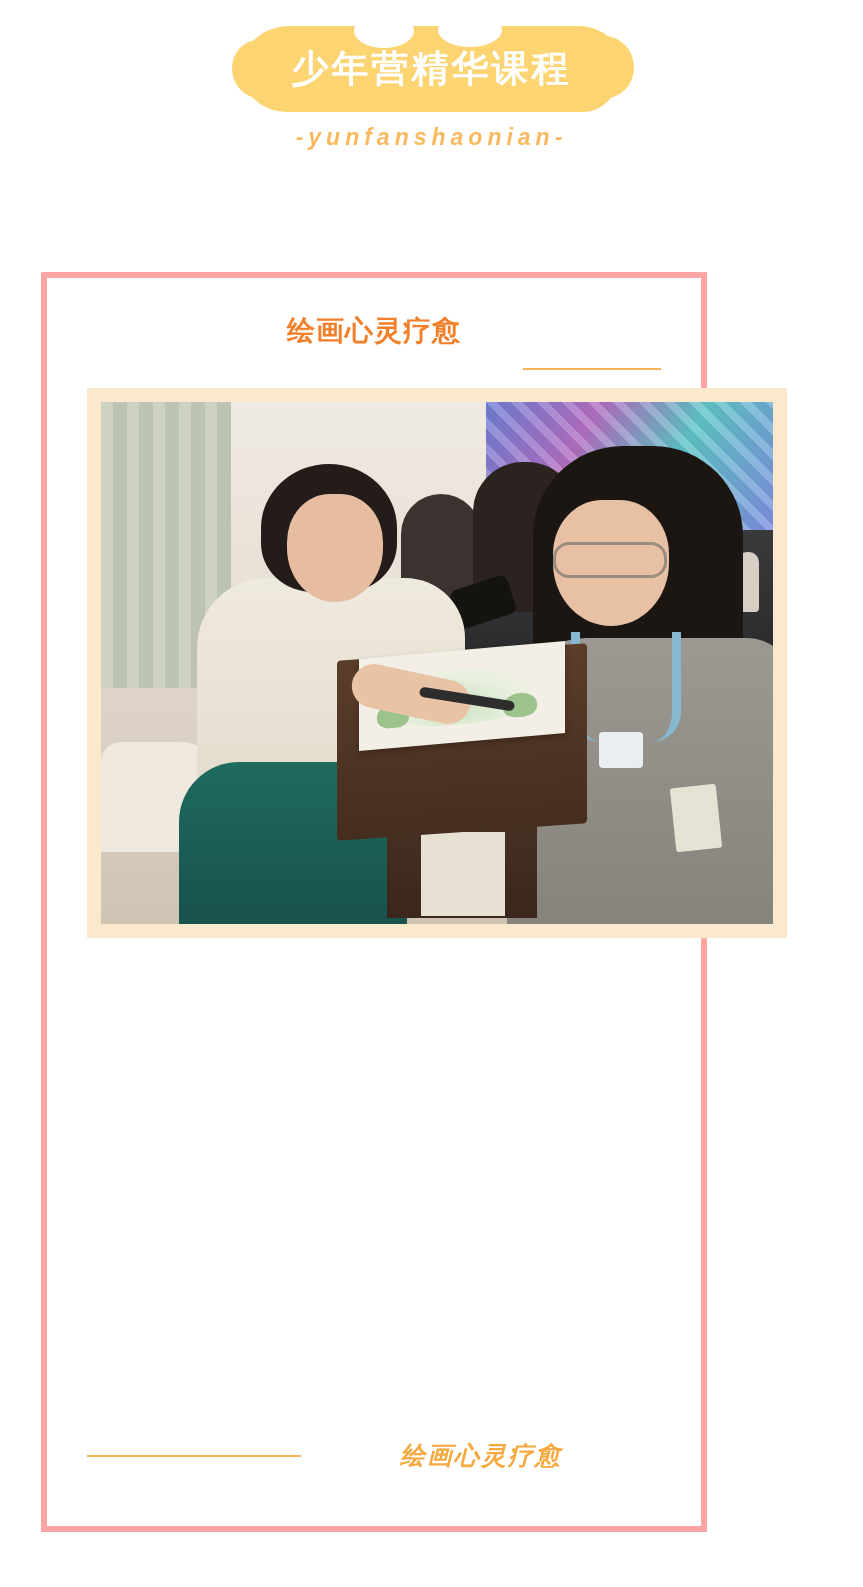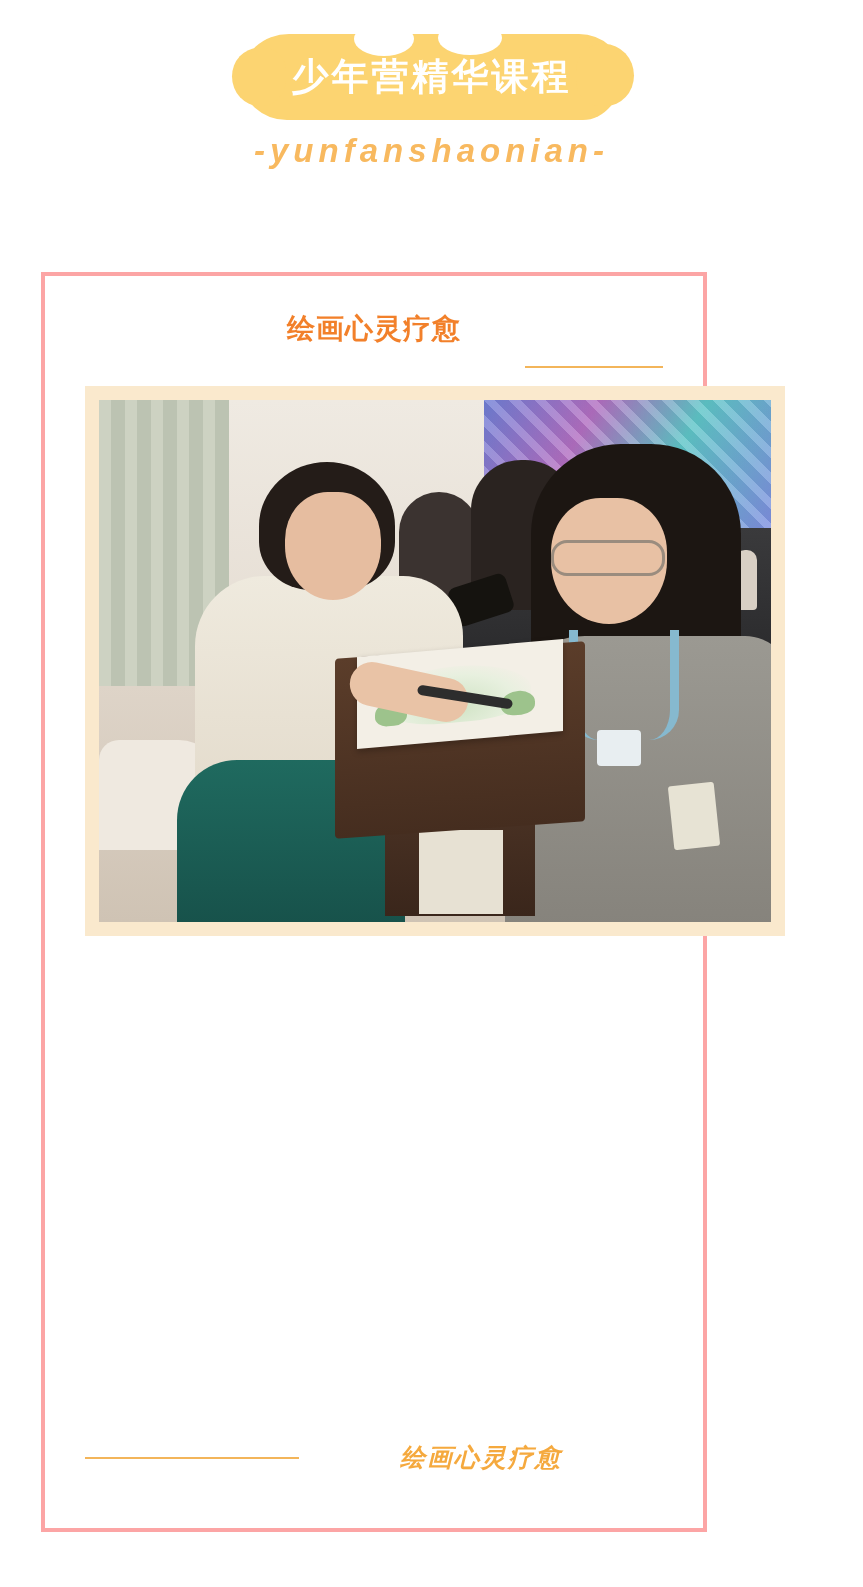--- a/index.html
+++ b/index.html
@@ -10,21 +10,21 @@
     width: 863px;
     height: 1587px;
     background: #ffffff;
     font-family: "Liberation Sans", "DejaVu Sans", sans-serif;
     overflow: hidden;
     position: relative;
   }
 
   
   .header {
-    padding-top: 34px;
+    padding-top: 26px;
     text-align: center;
   }
   .banner-wrap {
     position: relative;
     display: inline-block;
     width: 380px;
     height: 86px;
   }
   .banner-blob {
     position: absolute;
@@ -71,36 +71,36 @@
     z-index: 3;
     line-height: 86px;
     font-size: 37px;
     font-weight: bold;
     color: #ffffff;
     letter-spacing: 3px;
     font-family: "DejaVu Sans", "Liberation Sans", sans-serif;
   }
   .subtitle {
     margin-top: 12px;
-    font-size: 33px;
+    font-size: 23px;
     font-style: italic;
     font-weight: bold;
     letter-spacing: 5px;
     color: #f8b95f;
     font-family: "Liberation Sans", sans-serif;
   }
 
   
   .card {
     position: absolute;
     left: 41px;
     top: 272px;
     width: 666px;
     height: 1260px;
-    border: 4px solid #fca5a5;
+    border: 6px solid #fca5a5;
     box-sizing: border-box;
     background: #ffffff;
   }
   .card-inner {
     padding: 34px 40px 0 40px;
   }
   .section-title {
     text-align: center;
     font-size: 28px;
     font-weight: bold;

